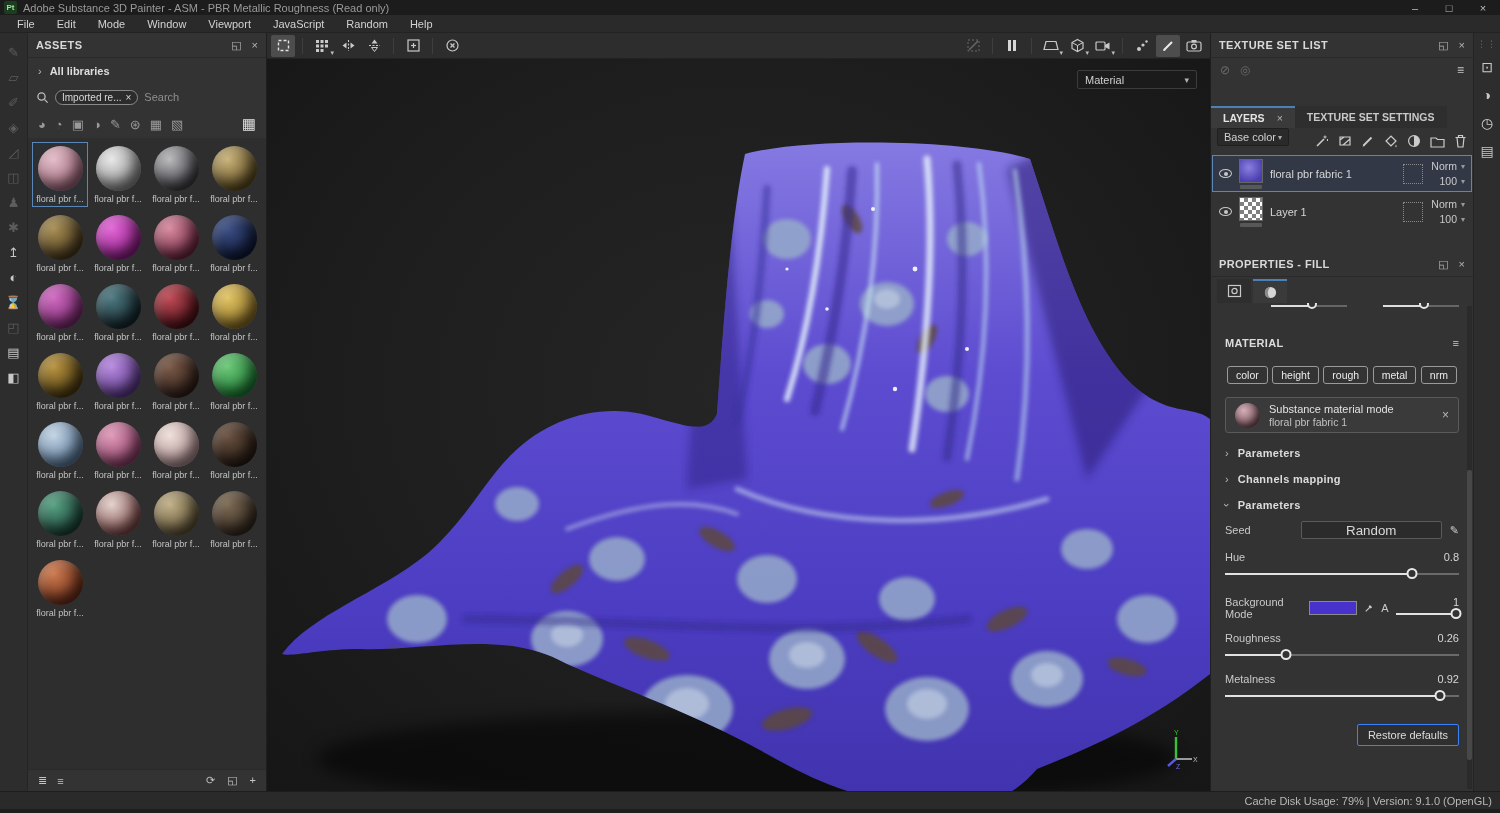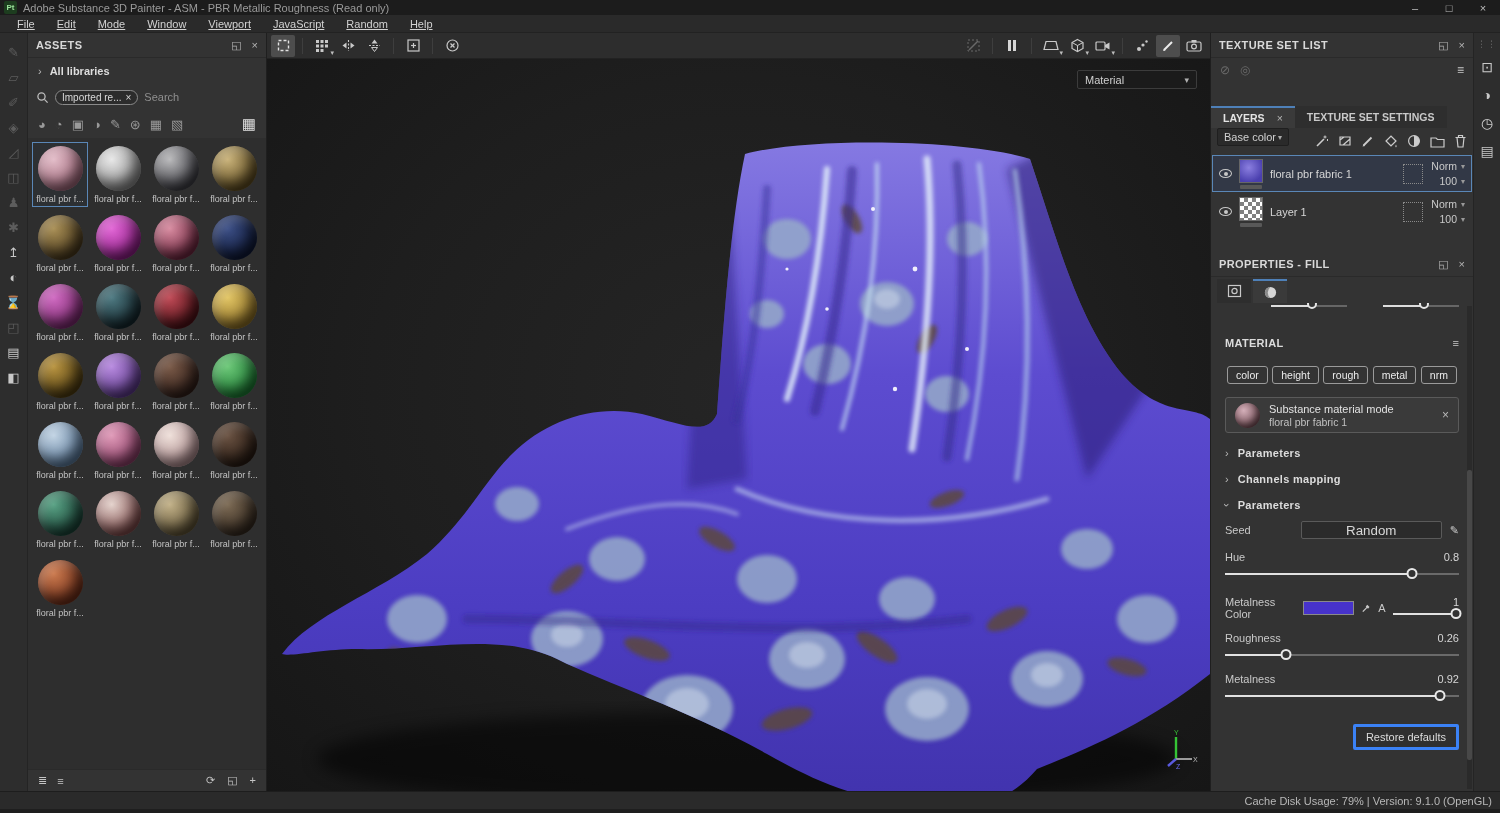--- a/index.html
+++ b/index.html
@@ -6,21 +6,21 @@
   html,body { width:1500px; height:813px; overflow:hidden; background:#1e1e1e;
     font-family:"Liberation Sans", sans-serif; font-size:11px; color:#cfcfcf;
     -webkit-font-smoothing:antialiased; }
   .titlebar { height:15px; background:#1c1c1c; display:flex; align-items:center; gap:6px; padding-left:4px; }
   .app-badge { width:13px; height:13px; background:#1d3d1f; color:#9be49b; font-size:8px; font-weight:bold;
     display:flex; align-items:center; justify-content:center; border-radius:2px; }
   .title-text { color:#9a9a9a; font-size:11px; }
   .win-controls { margin-left:auto; display:flex; }
   .win-btn { width:34px; height:19px; display:flex; align-items:center; justify-content:center; color:#bdbdbd; font-size:11px; }
   .menubar { height:18px; background:#2a2a2a; display:flex; align-items:center; padding-left:6px; border-bottom:1px solid #222; }
-  .menu-item { padding:0 11px; color:#d2d2d2; cursor:default;text-decoration:underline; }
+  .menu-item { padding:0 11px; color:#d2d2d2; cursor:default; }
   .main { display:flex; height:758px; }
 
   
   .lefttools { width:28px; background:#2d2d2d; border-right:1px solid #242424; display:flex; flex-direction:column; align-items:center; padding-top:8px; gap:3px; }
   .tool { width:22px; height:22px; display:flex; align-items:center; justify-content:center; font-size:13px; color:#c9c9c9; }
   .tool.dim { color:#5d5d5d; }
 
   
   .assets { width:239px; background:#333; border-right:1px solid #1f1f1f; display:flex; flex-direction:column; }
   .panel-header { height:25px; display:flex; align-items:center; padding:0 8px; background:#333; border-bottom:1px solid #2a2a2a; }
@@ -120,21 +120,21 @@
   .slider .trk { position:absolute; top:5px; left:0; right:0; height:2px; }
   .slider .hnd { position:absolute; top:0; width:11px; height:11px; border:2px solid #e8e8e8; border-radius:50%; background:#333; transform:translateX(-50%); }
   .seed-row { display:flex; align-items:center; gap:8px; margin-top:10px; }
   .seed-btn { flex:1; height:18px; margin-left:42px; background:#2b2b2b; border:1px solid #5a5a5a; border-radius:2px; color:#d8d8d8;
     display:flex; align-items:center; justify-content:center; }
   .bg-row { display:flex; align-items:center; gap:7px; margin-top:16px; }
   .swatch { width:56px; height:14px; border:1px solid #8a8a8a; }
   .alpha-wrap { margin-left:auto; display:flex; flex-direction:column; width:74px; }
   .alpha-val { align-self:flex-end; color:#d6d6d6; }
   .restore-row { display:flex; justify-content:flex-end; margin-top:22px; }
-  .restore-btn { background:#2f2f2f; border:3px solid #3b82f6; border-radius:2px; color:#dcdcdc; padding:4px 10px; font-size:11px; font-family:"Liberation Sans",sans-serif; }
+  .restore-btn { background:#2f2f2f; border:1px solid #3b82f6; border-radius:2px; color:#dcdcdc; padding:4px 10px; font-size:11px; font-family:"Liberation Sans",sans-serif; }
   .props-scroll { position:absolute; right:1px; top:54px; bottom:2px; width:5px; background:#2a2a2a; }
   .props-scroll .thumbv { position:absolute; top:34%; height:60%; width:5px; background:#484848; border-radius:2px; }
 
   
   .fartools { width:27px; background:#2d2d2d; border-left:1px solid #242424; display:flex; flex-direction:column; align-items:center; padding-top:6px; gap:10px; }
   .drag-dots { color:#6f6f6f; font-size:9px; letter-spacing:1px; }
   .far-ic { font-size:14px; color:#c9c9c9; }
 
   .statusbar { height:18px; background:#2a2a2a; border-top:1px solid #1d1d1d; display:flex; align-items:center; justify-content:flex-end; padding-right:8px; color:#b8b8b8; }
 
@@ -778,21 +778,21 @@
         <div class="param-row">
           <span class="param-label">Hue</span>
           <span class="param-val">0.8</span>
         </div>
         <div class="slider">
           <span class="trk" style="background:linear-gradient(to right,#e2e2e2 80%,#6a6a6a 80%)"></span>
           <span class="hnd" style="left:80%"></span>
         </div>
 
         <div class="bg-row">
-          <span class="param-label">Metalness Color</span>
+          <span class="param-label">Background Mode</span>
           <span class="swatch" style="background:#4733cb"></span>
           <svg class="ic" width="12" height="12" viewBox="0 0 12 12">
               <line x1="2" y1="10" x2="7" y2="5" stroke="#c9c9c9" stroke-width="1.4"></line>
               <path d="M7 2.5 L9.5 5 L7.8 6.7 L5.3 4.2 Z" fill="#c9c9c9"></path>
             </svg>
           <span class="param-label">A</span>
           <span class="alpha-wrap">
             <span class="alpha-val">1</span>
             <span class="slider" style="margin-top:0;width:100%">
               <span class="trk" style="background:#e2e2e2"></span>

